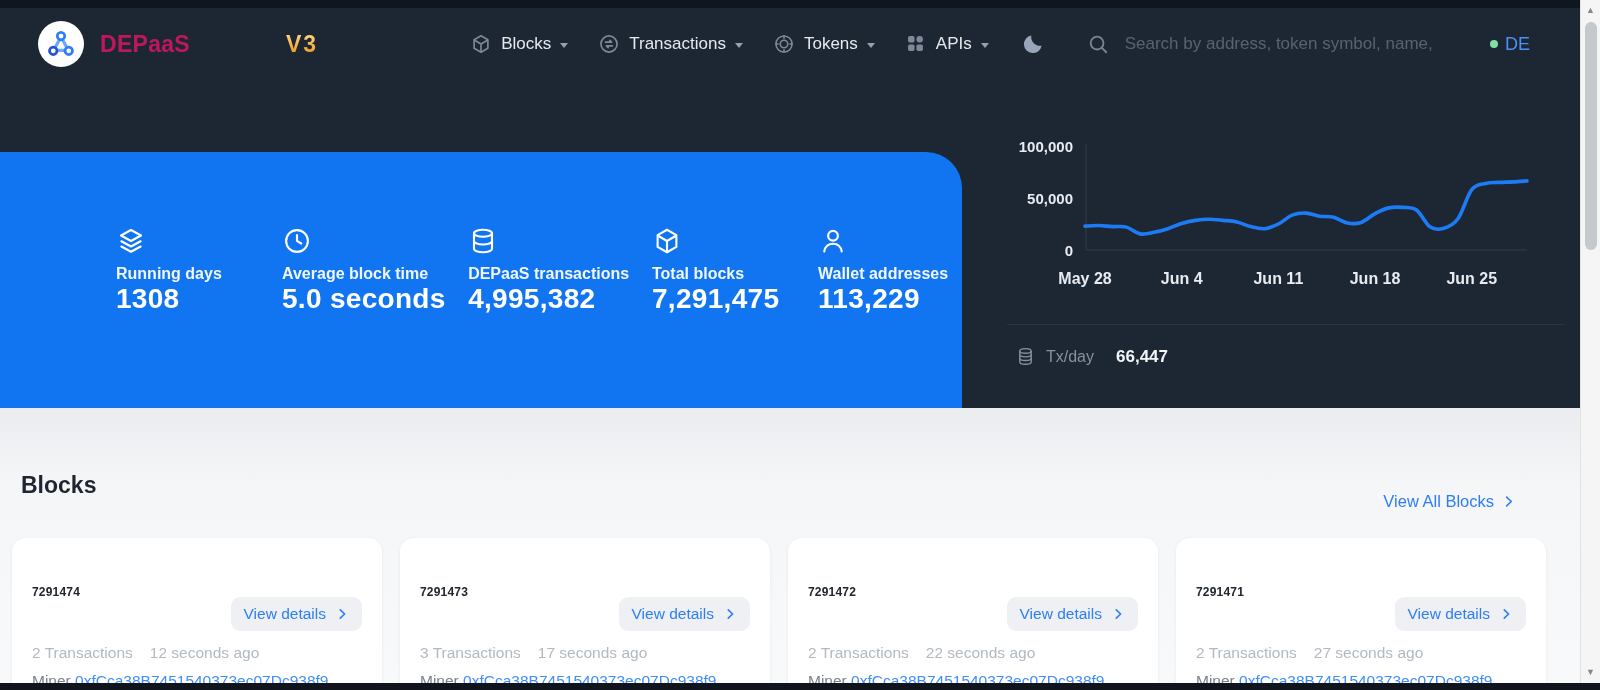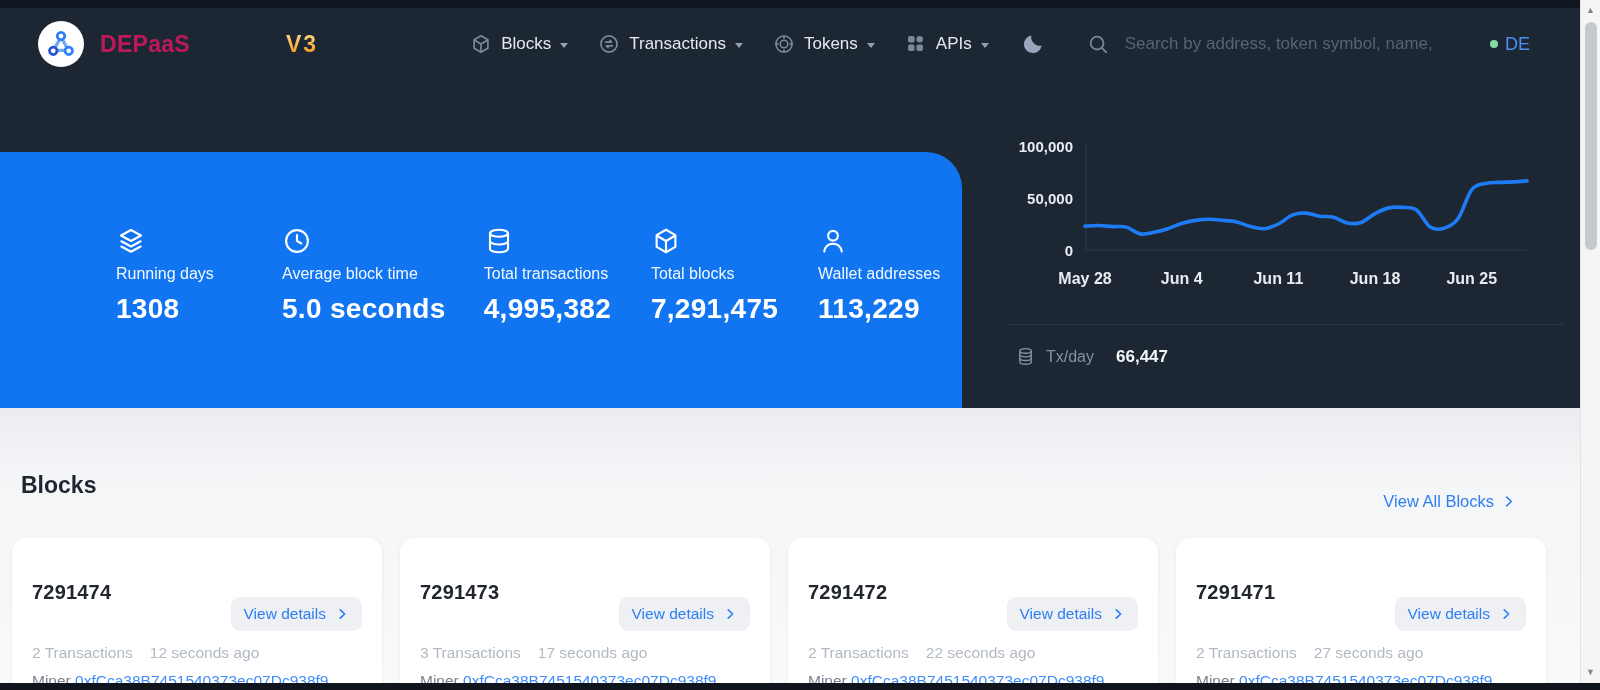--- a/index.html
+++ b/index.html
@@ -37,21 +37,21 @@
   .network { display:flex; align-items:center; gap:7px; margin-left:auto; cursor:pointer; }
   .network-dot { width:8px; height:8px; border-radius:50%; background:#7fdfa6; }
   .network-label { color:#4a90f5; font-size:18px; }
 
   
   .blue-panel { position:absolute; left:0; top:152px; width:962px; height:256px;
                 background:#1175f1; border-radius:0 36px 0 0; }
   .stats-row { position:absolute; left:116px; top:74px; right:24px; display:flex; gap:46px; }
   .stat { color:#ffffff; min-width:120px; }
   .stat-ico { width:30px; height:30px; display:flex; margin-bottom:9px; }
-  .stat-label { font-size:16px; font-weight:400; color:#f2f7ff; margin-bottom:10px; white-space:nowrap; }
+  .stat-label { font-size:16px; font-weight:700; color:#f2f7ff; white-space:nowrap; }
   .stat-value { font-size:28px; font-weight:700; letter-spacing:.3px; white-space:nowrap; }
 
   
   .chart-panel { position:absolute; left:993px; top:140px; width:585px; color:#dfe5ec; }
   .chart-grid { display:flex; }
   .y-labels { position:relative; width:92px; height:122px; flex:0 0 auto; }
   .y-tick { position:absolute; right:12px; transform:translateY(-50%); font-size:15px;
             font-weight:600; color:#e8ecf2; white-space:nowrap; }
   .plot { position:relative; width:442px; height:122px; }
   .plot svg { position:absolute; inset:0; overflow:visible; }
@@ -68,21 +68,21 @@
   .main-light { position:absolute; top:408px; left:0; width:1580px; height:275px;
                 background:linear-gradient(180deg,#eaecef 0%,#f5f6f8 28%,#f8f9fa 100%); }
   .blocks-title { position:absolute; top:64px; left:21px; font-size:23px; font-weight:700; color:#1e2430; }
   .view-all { position:absolute; top:84px; right:64px; display:flex; align-items:center; gap:7px;
               color:#2c7ef2; font-size:16.5px; cursor:pointer; }
   .view-all .chev { width:15px; height:15px; display:flex; }
   .cards-row { position:absolute; top:130px; left:12px; right:34px; display:flex; gap:18px; }
   .block-card { flex:1 1 0; background:#ffffff; border-radius:14px; padding:15px 20px 14px;
                 box-shadow:0 1px 4px rgba(25,35,55,.06); min-width:0; }
   .card-head { display:flex; justify-content:space-between; align-items:center; }
-  .block-number { font-size:20px; font-weight:700; color:#20252e; letter-spacing:.2px; }
+  .block-number { font-size:12px; font-weight:700; color:#20252e; letter-spacing:.2px; }
   .view-details-btn { display:flex; align-items:center; gap:9px; background:#eef0f3; border:none;
                       border-radius:9px; padding:8px 13px; color:#2c7ef2; font-size:15.5px;
                       cursor:pointer; font-family:"Liberation Sans",sans-serif;margin-top:44px; }
   .view-details-btn .chev { width:14px; height:14px; display:flex; }
   .card-meta { margin-top:13px; display:flex; gap:17px; color:#b2b9c2; font-size:15.5px; }
   .card-miner { margin-top:10px; font-size:15.5px; color:#79828c; white-space:nowrap;
                 overflow:hidden; text-overflow:ellipsis; }
   .miner-address { color:#3f8cfa; cursor:pointer; }
 
   
@@ -206,21 +206,21 @@
         <div class="stat-value">5.0 seconds</div>
       </div>
       <div class="stat">
         <span class="stat-ico">
           <svg viewBox="0 0 24 24" width="30" height="30" fill="none" stroke="#fff" stroke-width="1.7" stroke-linecap="round">
             <ellipse cx="12" cy="5.8" rx="7.2" ry="2.8"></ellipse>
             <path d="M4.8 5.8v12.4c0 1.55 3.2 2.8 7.2 2.8s7.2-1.25 7.2-2.8V5.8"></path>
             <path d="M4.8 12c0 1.55 3.2 2.8 7.2 2.8s7.2-1.25 7.2-2.8"></path>
           </svg>
         </span>
-        <div class="stat-label">Total transactions</div>
+        <div class="stat-label">DEPaaS transactions</div>
         <div class="stat-value">4,995,382</div>
       </div>
       <div class="stat">
         <span class="stat-ico">
           <svg viewBox="0 0 24 24" width="30" height="30" fill="none" stroke="#fff" stroke-width="1.7" stroke-linejoin="round">
             <path d="M12 3l7.5 4.3v9.4L12 21l-7.5-4.3V7.3L12 3z"></path>
               <path d="M12 12l7.5-4.4M12 12L4.5 7.6M12 12v8.6"></path>
           </svg>
         </span>
         <div class="stat-label">Total blocks</div>

